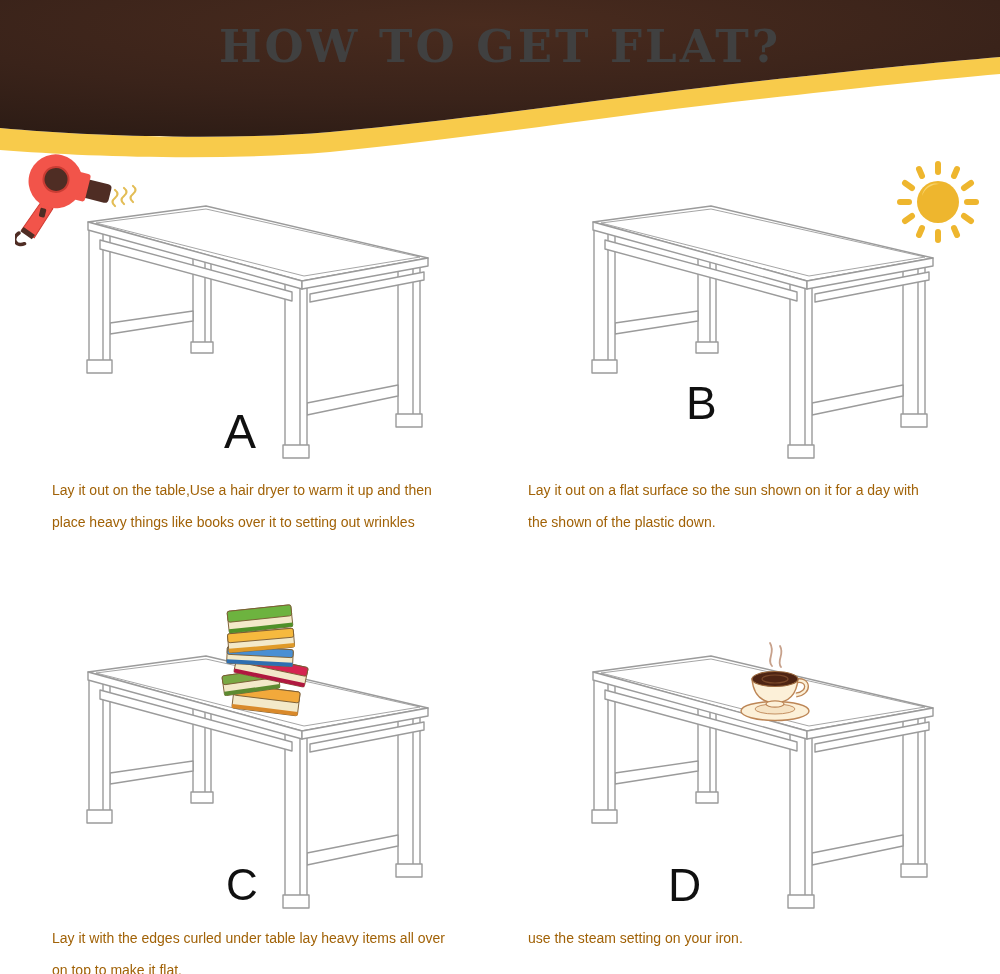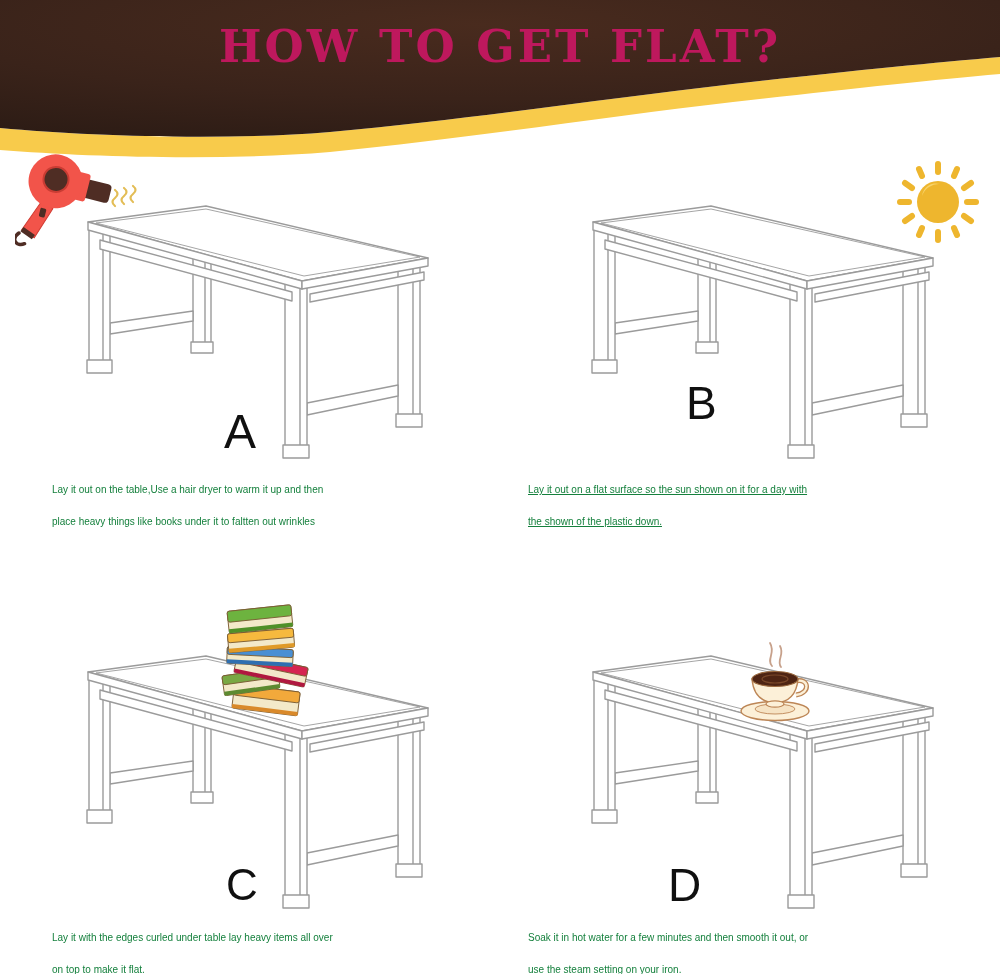--- a/index.html
+++ b/index.html
@@ -15,34 +15,34 @@
   .header-svg { position:absolute; top:0; left:0; }
   .page-title {
     position: absolute;
     top: 20px; left: 0;
     width: 1000px;
     text-align: center;
     font-family: "DejaVu Serif", "Liberation Serif", serif;
     font-size: 45px;
     font-weight: 600;
     letter-spacing: 3px;
-    color: #be185d;
+    color: #404040;
   }
   .table-illust { position: absolute; }
   .accessory { position: absolute; }
   .step-label {
     position: absolute;
     color: #101010;
     font-family: "Liberation Sans", sans-serif;
     font-weight: 400;
   }
   .caption {
     position: absolute;
-    color: #15803d;
-    font-size: 10px;
+    color: #a16207;
+    font-size: 14px;
     line-height: 32px;
     white-space: nowrap;
   }
 </style>
 </head>
 <body>
 
 <div class="canvas">
 
   <svg width="0" height="0" style="position:absolute" aria-hidden="true">
@@ -118,21 +118,21 @@
       <path d="M100,37 q5,4 0,8 q-5,4 0,8"></path>
       <path d="M109,35 q5,4 0,8 q-5,4 0,8"></path>
       <path d="M118,33 q5,4 0,8 q-5,4 0,8"></path>
     </g>
   </svg>
 
   <div class="step-label" style="left:224px; top:404px; font-size:48px;">A</div>
 
   <div class="caption" style="left:52px; top:474px;">
     <div>Lay it out on the table,Use a hair dryer to warm it up and then</div>
-    <div>place heavy things like books under it to faltten out wrinkles</div>
+    <div>place heavy things like books over it to setting out wrinkles</div>
   </div>
 
   <svg class="table-illust" style="left:585px; top:196px;" width="360" height="272">
     <use href="#desk"></use>
   </svg>
 
   <svg class="accessory" style="left:888px; top:150px;" width="100" height="100" viewBox="0 0 100 100">
     <g stroke="#eeb62e" stroke-width="6" stroke-linecap="round">
       <line x1="50" y1="14" x2="50" y2="22"></line>
       <line x1="69" y1="19" x2="66" y2="26"></line>
@@ -146,21 +146,21 @@
       <line x1="12" y1="52" x2="21" y2="52"></line>
       <line x1="17" y1="33" x2="24" y2="38"></line>
       <line x1="31" y1="19" x2="34" y2="26"></line>
     </g>
     <circle cx="50" cy="52" r="21" fill="#eeb62e"></circle>
     <path d="M34,46 A18,18 0 0 1 52,34 A14,14 0 0 0 34,46 Z" fill="#f7d36a"></path>
   </svg>
 
   <div class="step-label" style="left:686px; top:376px; font-size:46px;">B</div>
 
-  <div class="caption" style="left:528px; top:474px;text-decoration:underline;">
+  <div class="caption" style="left:528px; top:474px;">
     <div>Lay it out on a flat surface so the sun shown on it for a day with</div>
     <div>the shown of the plastic down.</div>
   </div>
 
   <svg class="table-illust" style="left:80px; top:646px;" width="360" height="272">
     <use href="#desk"></use>
   </svg>
 
   <svg class="accessory" style="left:215px; top:598px;" width="112" height="122" viewBox="0 0 112 122">
     <g stroke="#7a5c33" stroke-width="0.9">
@@ -230,17 +230,16 @@
     <path d="M30,45 Q32,68 53,69 Q74,68 76,45 Z" fill="#fcf0d8" stroke="#bd8656" stroke-width="1.4"></path>
     <ellipse cx="53" cy="70" rx="9" ry="3.2" fill="#fcf0d8" stroke="#bd8656" stroke-width="1.2"></ellipse>
 
     <ellipse cx="53" cy="45" rx="23" ry="7.5" fill="#4e2413" stroke="#9c6a3f" stroke-width="1.2"></ellipse>
     <ellipse cx="53" cy="45" rx="13" ry="4" fill="none" stroke="#7a482a" stroke-width="1.2"></ellipse>
   </svg>
 
   <div class="step-label" style="left:668px; top:858px; font-size:46px;">D</div>
 
   <div class="caption" style="left:528px; top:922px;">
-    <div>Soak it in hot water for a few minutes and then smooth it out, or</div>
     <div>use the steam setting on your iron.</div>
   </div>
 
 </div>
 
 </body></html>

